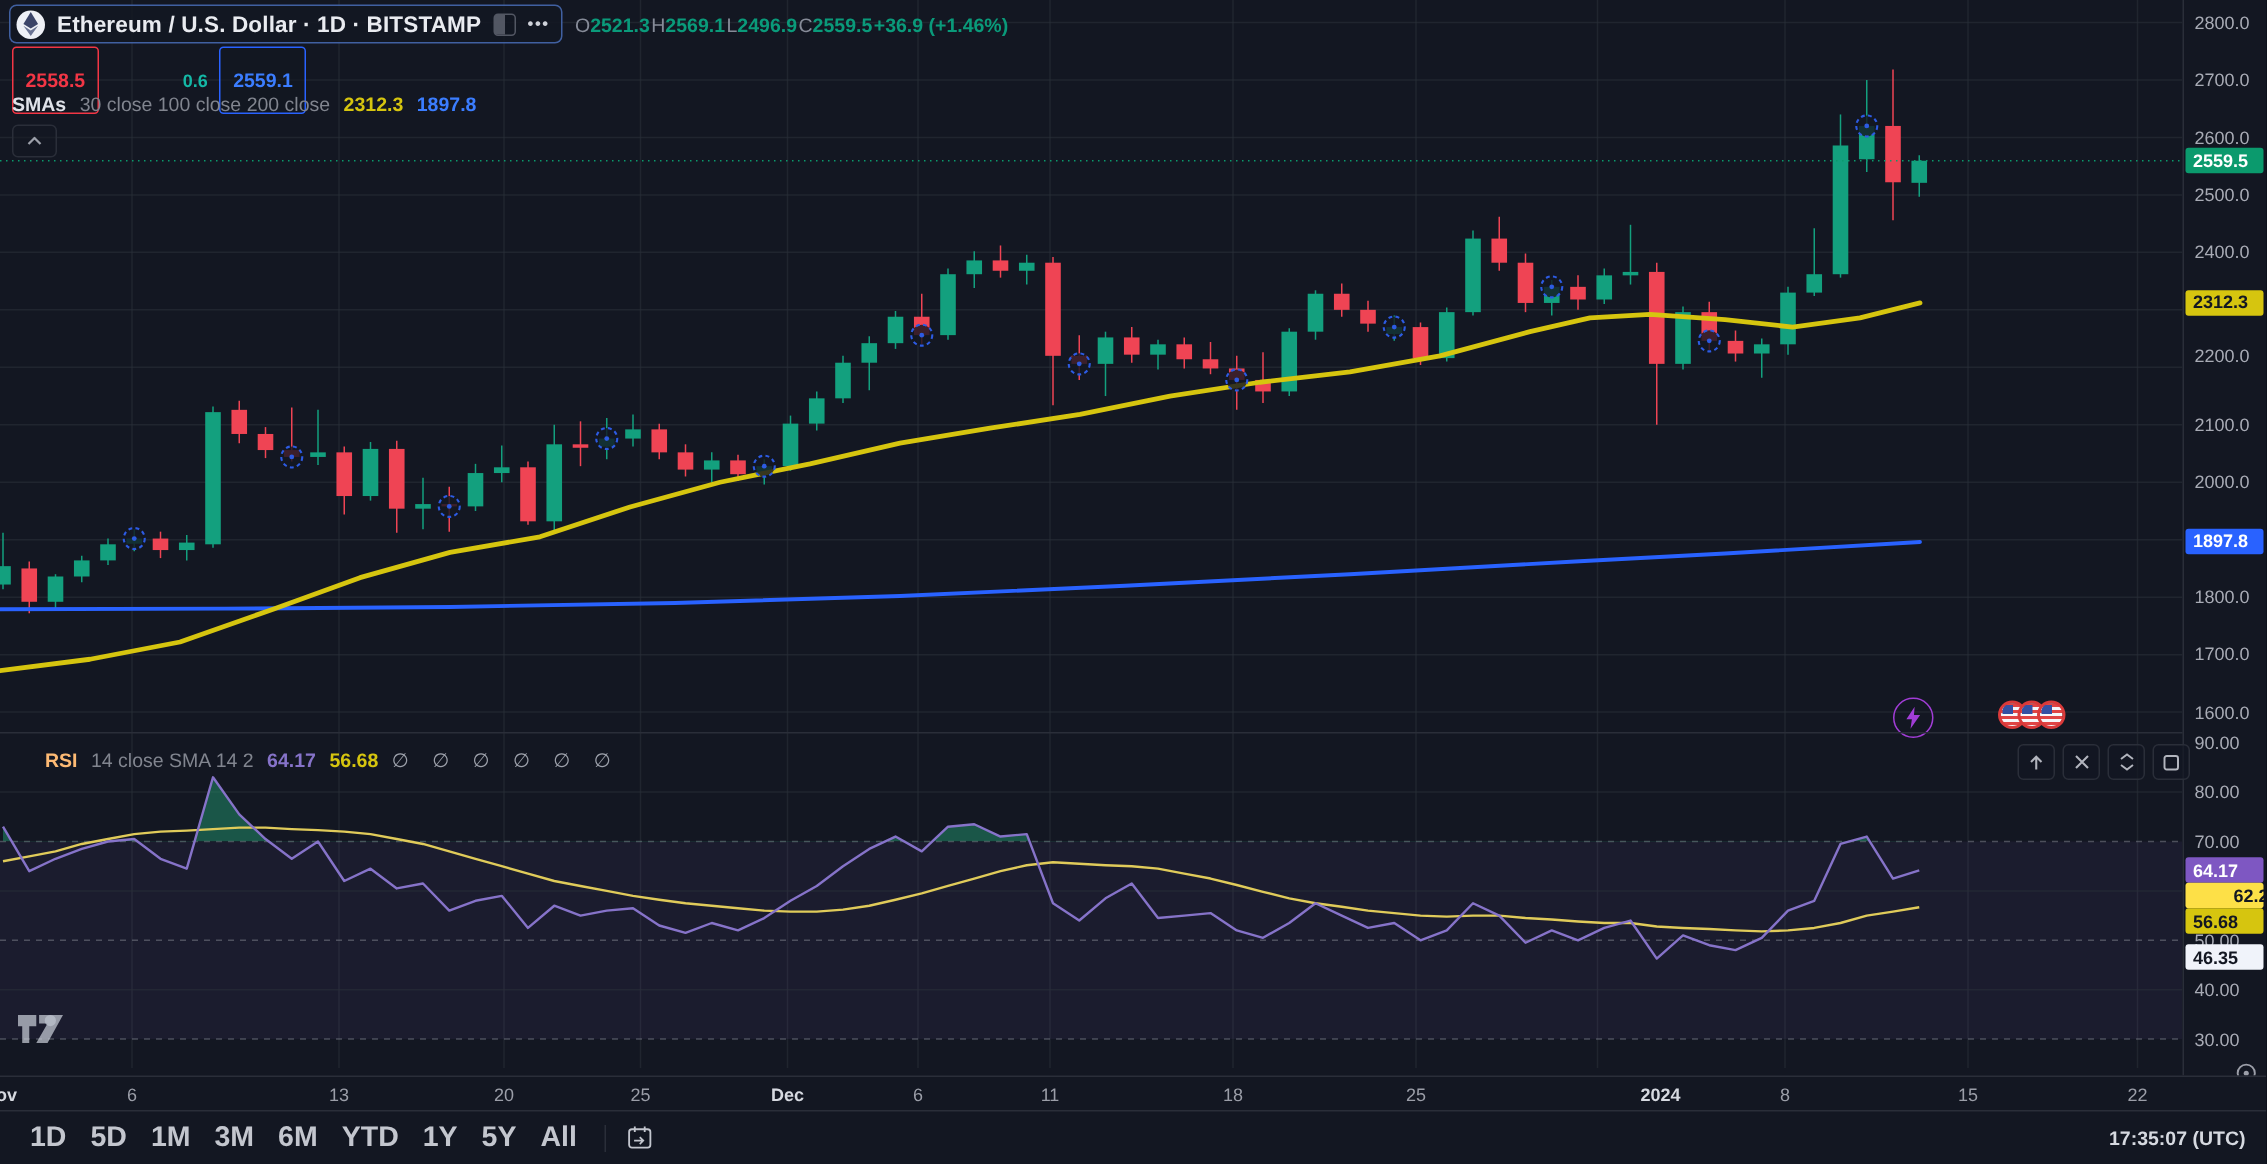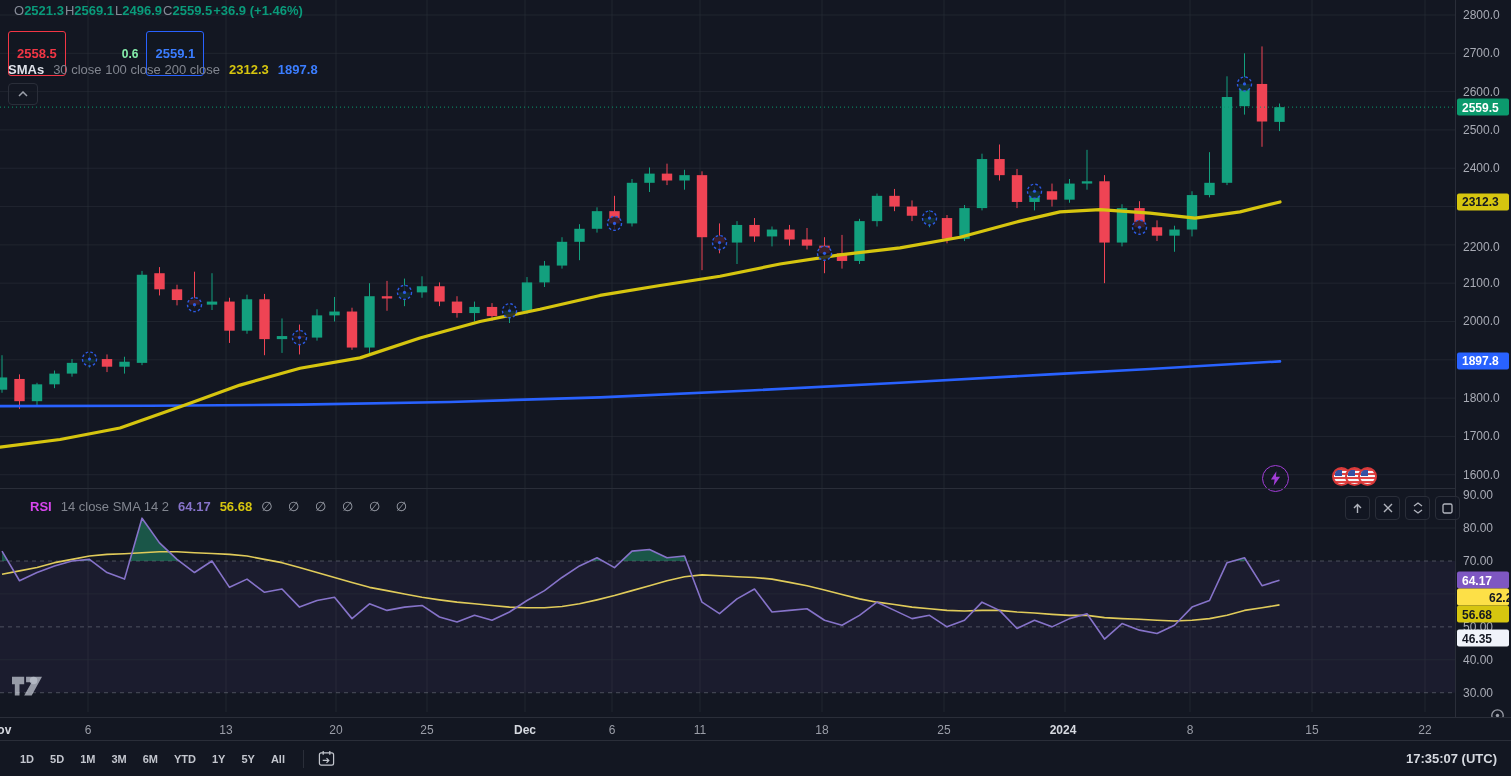--- a/index.html
+++ b/index.html
@@ -14,50 +14,50 @@
   .symbol-title{font-size:15px;font-weight:700;color:#e9ebf0;white-space:nowrap;letter-spacing:.1px;}
   .legend-sq{width:13px;height:13px;border:1px solid #5a5e6b;border-radius:3px;background:linear-gradient(90deg,#5a5e6b 0 50%,transparent 50%);opacity:.9;}
   .more-dots{color:#cfd2da;font-size:11px;letter-spacing:1px;font-weight:700;}
   .ohlc-row{display:flex;align-items:center;gap:1px;margin-left:8px;font-size:13px;white-space:nowrap;}
   .ohlc-row .k{color:#868b98;}
   .ohlc-row .v{color:#0a9a7a;font-weight:600;}
   .quote-row{position:absolute;left:8px;top:31px;display:flex;align-items:center;gap:8px;z-index:30;}
   .qbox{height:17px;display:flex;align-items:center;padding:13px 8px;border-radius:3px;font-size:13px;font-weight:700;cursor:pointer;background:rgba(19,23,34,.6);}
   .qbox.bid{color:#f23645;border:1px solid #f23645;}
   .qbox.ask{color:#3b7dff;border:1px solid #2962ff;}
-  .spread{color:#86efac;font-size:12px;font-weight:700;padding-left:48px;}
+  .spread{color:#14b8a6;font-size:12px;font-weight:700;padding-left:48px;}
   .sma-row{position:absolute;left:8px;top:62px;display:flex;align-items:center;gap:9px;font-size:13px;z-index:30;white-space:nowrap;}
   .sma-row .t{color:#dfe2e9;font-weight:700;}
   .sma-row .p{color:#81858f;}
   .collapse-btn{position:absolute;left:8px;top:83px;width:28px;height:20px;border:1px solid #2a2e39;border-radius:4px;
       display:flex;align-items:center;justify-content:center;color:#9ca0aa;background:rgba(19,23,34,.5);cursor:pointer;z-index:30;}
   
   .rsi-row{position:absolute;left:10px;top:499px;display:flex;align-items:center;gap:9px;font-size:13px;z-index:30;white-space:nowrap;}
-  .rsi-row .t{color:#d946ef;font-weight:700;padding-left:20px;}
+  .rsi-row .t{color:#fdba74;font-weight:700;padding-left:20px;}
   .rsi-row .p{color:#81858f;}
   .empties{color:#9ca0aa;letter-spacing:6px;font-size:13px;}
   .val-purple{color:#8673c9;font-weight:700;}
   .val-yellow{color:#d6c50f;font-weight:700;}
   .val-blue{color:#3b7dff;font-weight:700;}
   
   .watermark{position:absolute;left:10px;top:671px;display:flex;align-items:center;gap:9px;z-index:5;opacity:.85;}
   .watermark .wm-text{font-size:27px;font-weight:700;color:rgba(214,219,229,0.78);letter-spacing:.2px;}
   
   .price-axis{position:absolute;left:1455px;top:0;width:56px;height:717px;border-left:1px solid #2a2e39;background:#131722;z-index:20;cursor:ns-resize;}
   .axis-label{position:absolute;left:7px;transform:translateY(-50%);font-size:12px;color:#a8abb5;white-space:nowrap;}
   .axis-badge{position:absolute;left:1px;width:52px;height:17px;border-radius:2px;font-size:12px;font-weight:700;
       display:flex;align-items:center;padding-left:5px;transform:translateY(-50%);box-sizing:border-box;}
   .time-axis{position:absolute;left:0;top:717px;width:1511px;height:23px;border-top:1px solid #2a2e39;background:#131722;z-index:20;cursor:ew-resize;}
   .time-label{position:absolute;top:50%;transform:translate(-50%,-50%);font-size:12px;color:#9b9eа8;color:#9b9ea8;white-space:nowrap;}
   .time-label.strong{color:#d6d9e0;font-weight:700;}
   .axis-gear{position:absolute;right:6px;top:3px;width:17px;height:17px;color:#9b9ea8;cursor:pointer;}
   
   .bottom-bar{position:absolute;left:0;top:740px;width:1511px;height:36px;border-top:1px solid #2a2e39;background:#131722;
       display:flex;align-items:center;padding:0 12px;box-sizing:border-box;z-index:20;}
-  .range-btn{background:none;border:0;color:#c3c6ce;font-size:11px;font-weight:600;padding:4px 8px;border-radius:4px;cursor:pointer;font-family:inherit;}
+  .range-btn{background:none;border:0;color:#c3c6ce;font-size:19px;font-weight:600;padding:4px 8px;border-radius:4px;cursor:pointer;font-family:inherit;}
   .vdiv{width:1px;height:18px;background:#2a2e39;margin:0 10px;}
   .cal-btn{background:none;border:0;color:#c3c6ce;cursor:pointer;padding:2px 4px;display:flex;align-items:center;}
   .clock{margin-left:auto;color:#d6d9e0;font-size:13px;font-weight:600;padding-right:2px;}
   
   .pane-sep{position:absolute;left:0;top:488px;width:1511px;height:1px;background:#2a2e39;z-index:15;}
   .event-flash{position:absolute;left:1262px;top:465px;width:25px;height:25px;border:1.5px solid #a13dd6;border-radius:50%;
       display:flex;align-items:center;justify-content:center;z-index:10;cursor:pointer;}
   .flags{position:absolute;left:1332px;top:467px;display:flex;z-index:10;cursor:pointer;}
   .flag{width:19px;height:19px;border-radius:50%;border:2px solid #d93a3a;box-sizing:border-box;margin-left:-6px;position:relative;overflow:hidden;
       background:repeating-linear-gradient(180deg,#e04444 0 2px,#f6f7f9 2px 4px);}
@@ -287,20 +287,31 @@
         <rect x="0" y="0" width="1455" height="561"></rect>
       </clipPath>
       <polygon points="2,561 2,551.121 19.5,580.758 37,572.5255 54.5,565.9395 72,561 89.5,559.3535 107,572.5255 124.5,579.1115 142,518.191 159.5,542.8885 177,559.3535 194.5,572.5255 212,561 229.5,587.344 247,579.1115 264.5,592.2835 282,588.9905 299.5,607.102 317,600.516 334.5,597.223 352,618.6275 369.5,603.809 387,610.395 404.5,607.102 422,605.4555 439.5,616.981 457,621.9205 474.5,615.3345 492,620.274 509.5,612.0415 527,600.516 544.5,590.637 562,577.465 579.5,565.9395 597,557.707 614.5,567.586 632,551.121 649.5,549.4745 667,557.707 684.5,556.0605 702,602.1625 719.5,613.688 737,598.8695 754.5,588.9905 772,612.0415 789.5,610.395 807,608.7485 824.5,620.274 842,625.2135 859.5,615.3345 877,602.1625 894.5,610.395 912,618.6275 929.5,615.3345 947,626.86 964.5,620.274 982,602.1625 999.5,610.395 1017,628.5065 1034.5,620.274 1052,626.86 1069.5,618.6275 1087,613.688 1104.5,639.0441000000001 1122,623.567 1139.5,630.153 1157,633.446 1174.5,625.2135 1192,607.102 1209.5,600.516 1227,562.6465 1244.5,557.707 1262,585.6975 1279.5,580.19819 1279.5,561" fill="rgba(34,150,110,0.5)" clip-path="url(#over70)"></polygon>
       <polyline points="2,574.172 19.5,570.879 37,567.586 54.5,562.6465 72,559.3535 89.5,556.0605 107,554.414 124.5,553.7554 142,552.7675 159.5,551.7796 177,551.7796 194.5,552.7675 212,553.4261 229.5,554.414 247,556.0605 264.5,559.3535 282,562.6465 299.5,567.586 317,572.5255 334.5,577.465 352,582.4045 369.5,587.344 387,590.637 404.5,593.93 422,597.223 439.5,599.8574 457,602.1625 474.5,603.809 492,605.4555 509.5,607.102 527,607.7606000000001 544.5,607.7606000000001 562,606.4434 579.5,603.809 597,599.8574 614.5,595.5765 632,590.637 649.5,585.6975 667,580.758 684.5,576.8063999999999 702,574.8306 719.5,575.8185 737,576.8063999999999 754.5,577.465 772,579.1115 789.5,582.4045 807,585.6975 824.5,589.9784 842,594.5886 859.5,598.8695 877,602.1625 894.5,604.4676000000001 912,607.102 929.5,608.7485 947,610.395 964.5,611.0536 982,610.395 999.5,610.395 1017,612.0415 1034.5,613.0294 1052,614.3466 1069.5,615.3345 1087,615.3345 1104.5,617.6396 1122,618.6275 1139.5,619.2861 1157,620.274 1174.5,620.9326 1192,620.274 1209.5,618.6275 1227,615.3345 1244.5,610.395 1262,607.7606000000001 1279.5,604.86276" fill="none" stroke="#e0cb5a" stroke-width="1.6" stroke-linejoin="round"></polyline>
       <polyline points="2,551.121 19.5,580.758 37,572.5255 54.5,565.9395 72,561 89.5,559.3535 107,572.5255 124.5,579.1115 142,518.191 159.5,542.8885 177,559.3535 194.5,572.5255 212,561 229.5,587.344 247,579.1115 264.5,592.2835 282,588.9905 299.5,607.102 317,600.516 334.5,597.223 352,618.6275 369.5,603.809 387,610.395 404.5,607.102 422,605.4555 439.5,616.981 457,621.9205 474.5,615.3345 492,620.274 509.5,612.0415 527,600.516 544.5,590.637 562,577.465 579.5,565.9395 597,557.707 614.5,567.586 632,551.121 649.5,549.4745 667,557.707 684.5,556.0605 702,602.1625 719.5,613.688 737,598.8695 754.5,588.9905 772,612.0415 789.5,610.395 807,608.7485 824.5,620.274 842,625.2135 859.5,615.3345 877,602.1625 894.5,610.395 912,618.6275 929.5,615.3345 947,626.86 964.5,620.274 982,602.1625 999.5,610.395 1017,628.5065 1034.5,620.274 1052,626.86 1069.5,618.6275 1087,613.688 1104.5,639.0441000000001 1122,623.567 1139.5,630.153 1157,633.446 1174.5,625.2135 1192,607.102 1209.5,600.516 1227,562.6465 1244.5,557.707 1262,585.6975 1279.5,580.19819" fill="none" stroke="#8673c9" stroke-width="1.6" stroke-linejoin="round"></polyline>
     </svg>
 
   <div class="pane-sep"></div>
 
   <div class="symbol-row">
+    <div class="symbol-box">
+      <span class="eth-logo">
+        <svg width="11" height="16" viewBox="0 0 12 18">
+          <polygon points="6,0 11.5,9 6,12.4 0.5,9" fill="#3b4468"></polygon>
+          <polygon points="6,13.8 11.5,10.4 6,18 0.5,10.4" fill="#6b7494"></polygon>
+        </svg>
+      </span>
+      <span class="symbol-title">Ethereum / U.S. Dollar · 1D · BITSTAMP</span>
+      <span class="legend-sq"></span>
+      <span class="more-dots">•••</span>
+    </div>
     <div class="ohlc-row">
       <span><span class="k">O</span><span class="v">2521.3</span></span>
       <span><span class="k">H</span><span class="v">2569.1</span></span>
       <span><span class="k">L</span><span class="v">2496.9</span></span>
       <span><span class="k">C</span><span class="v">2559.5</span></span>
       <span class="v">+36.9 (+1.46%)</span>
     </div>
   </div>
 
   <div class="quote-row">
@@ -384,21 +395,21 @@
   <div class="price-axis" id="price-axis">
     <svg class="axis-gear" style="top:707px;" viewBox="0 0 16 16">
       <circle cx="8" cy="8" r="5.4" fill="none" stroke="currentColor" stroke-width="1.2"></circle>
       <circle cx="8" cy="8" r="1.6" fill="currentColor"></circle>
     </svg>
   <div class="axis-label" style="top: 15px;">2800.0</div>
       <div class="axis-label" style="top: 53.312px;">2700.0</div>
       <div class="axis-label" style="top: 91.624px;">2600.0</div>
       <div class="axis-label" style="top: 129.936px;">2500.0</div>
       <div class="axis-label" style="top: 168.248px;">2400.0</div>
-      <div class="axis-label" style="top: 247px;">2200.0</div>
+      <div class="axis-label" style="top: 237px;">2200.0</div>
       <div class="axis-label" style="top: 283.184px;">2100.0</div>
       <div class="axis-label" style="top: 321.496px;">2000.0</div>
       <div class="axis-label" style="top: 398.12px;">1800.0</div>
       <div class="axis-label" style="top: 436.432px;">1700.0</div>
       <div class="axis-label" style="top: 474.744px;">1600.0</div>
       <div class="axis-label" style="top: 495.14px;">90.00</div>
       <div class="axis-label" style="top: 528.07px;">80.00</div>
       <div class="axis-label" style="top: 561px;">70.00</div>
       <div class="axis-label" style="top: 626.86px;">50.00</div>
       <div class="axis-label" style="top: 659.79px;">40.00</div>
@@ -416,21 +427,21 @@
       <div class="time-label strong" style="left: 0px;">Nov</div>
       <div class="time-label" style="left: 88px;">6</div>
       <div class="time-label" style="left: 226px;">13</div>
       <div class="time-label" style="left: 336px;">20</div>
       <div class="time-label" style="left: 427px;">25</div>
       <div class="time-label strong" style="left: 525px;">Dec</div>
       <div class="time-label" style="left: 612px;">6</div>
       <div class="time-label" style="left: 700px;">11</div>
       <div class="time-label" style="left: 822px;">18</div>
       <div class="time-label" style="left: 944px;">25</div>
-      <div class="time-label strong" style="left: 1063px;">2024</div>
+      <div class="time-label strong" style="left: 1107px;">2024</div>
       <div class="time-label" style="left: 1190px;">8</div>
       <div class="time-label" style="left: 1312px;">15</div>
       <div class="time-label" style="left: 1425px;">22</div>
     </div>
 
   <div class="bottom-bar" id="bottom-bar">
     <button class="range-btn">1D</button>
       <button class="range-btn">5D</button>
       <button class="range-btn">1M</button>
       <button class="range-btn">3M</button>

